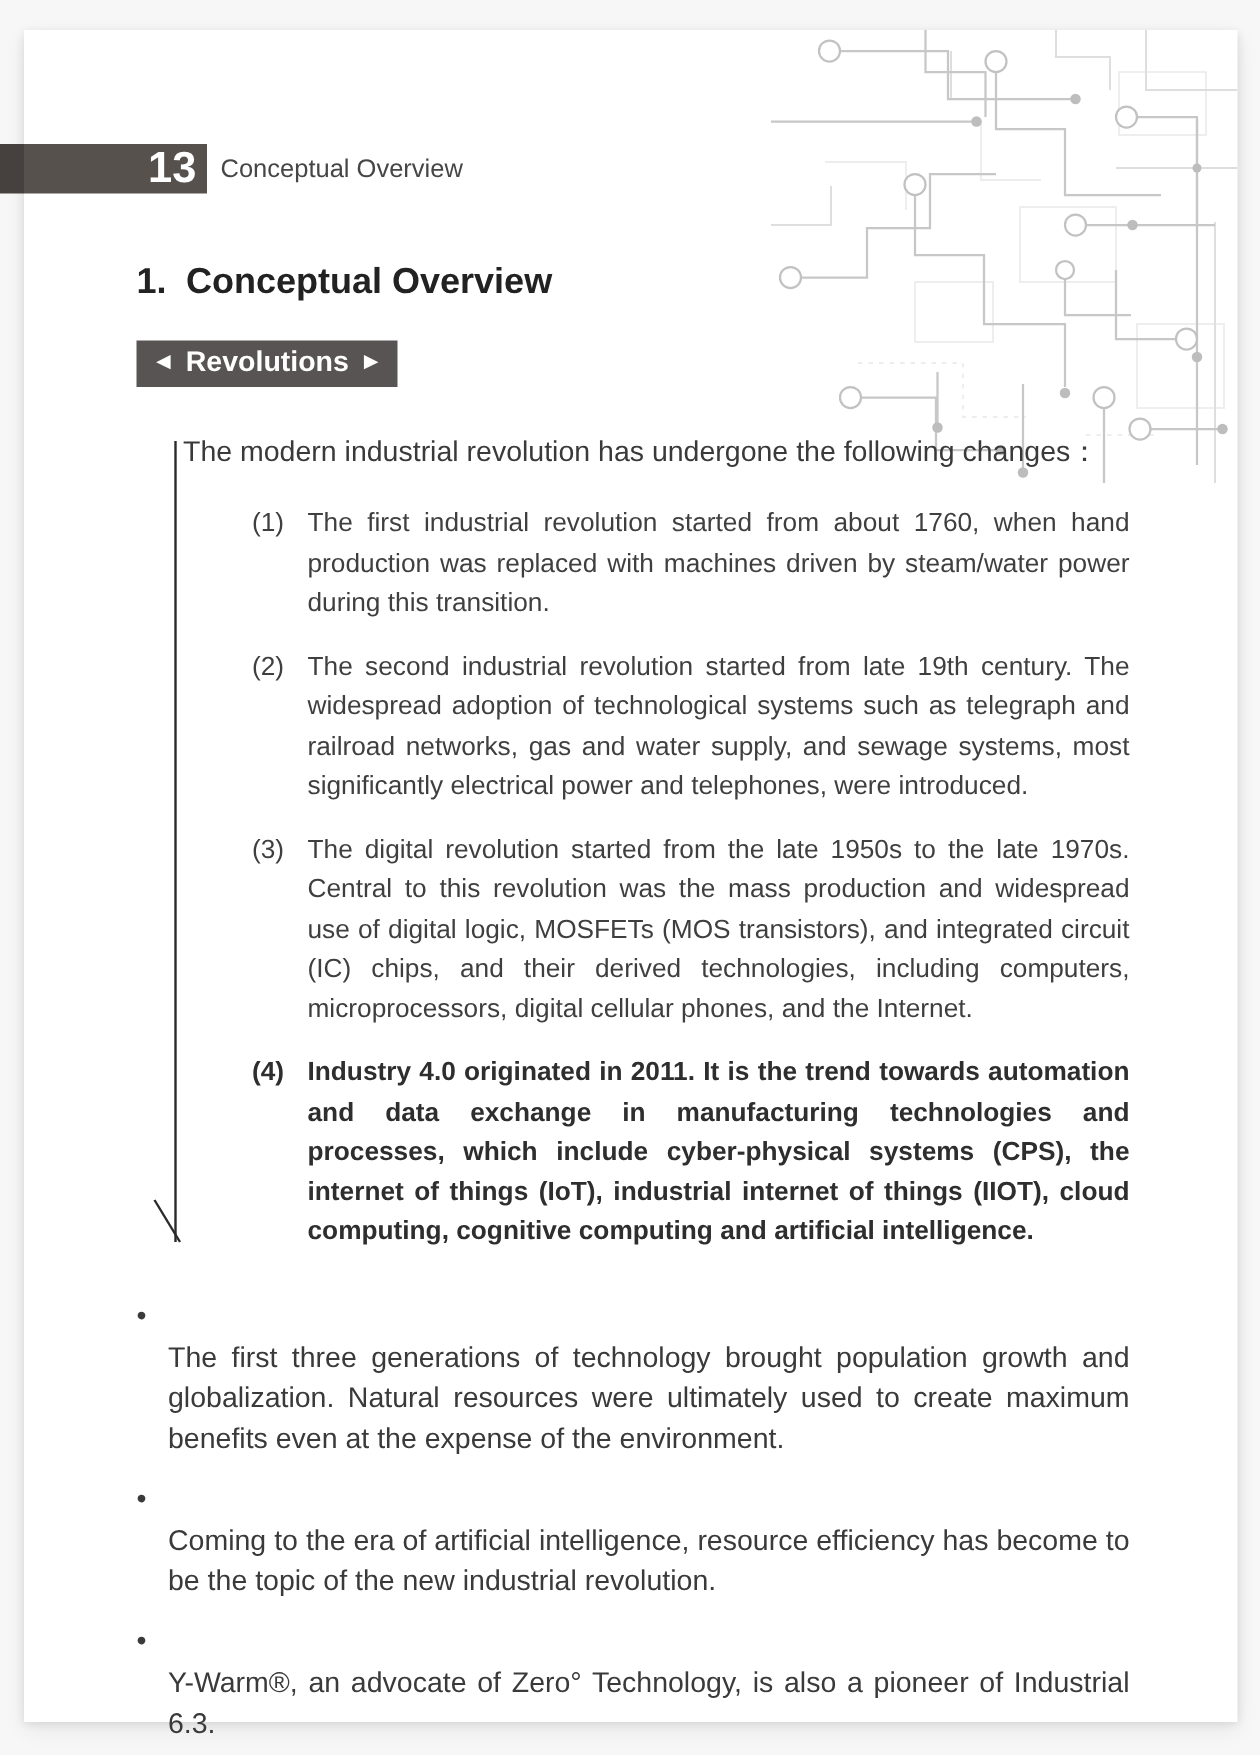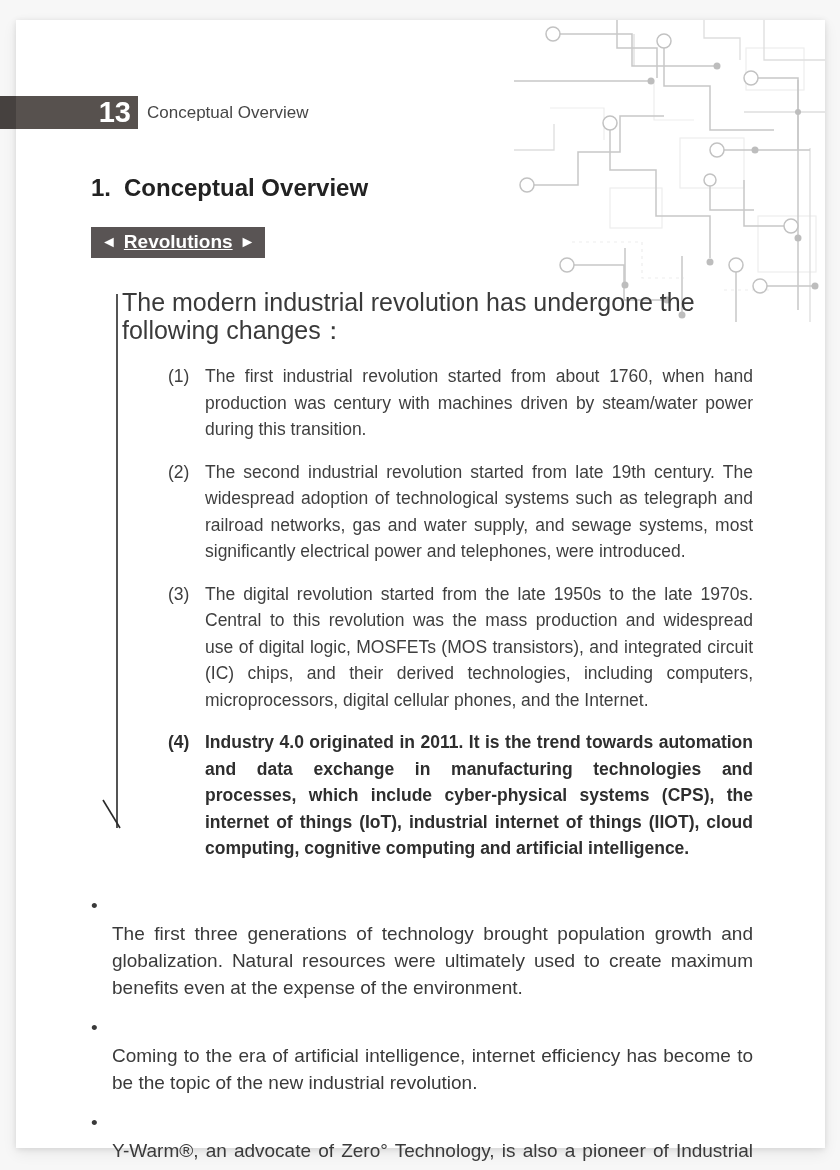--- a/index.html
+++ b/index.html
@@ -36,24 +36,24 @@
     margin-top:152px; display:flex; align-items:baseline;
     font-size:24px; font-weight:bold; color:#222222; line-height:32px;
   }
   .title-text { margin-left:13px; }
   .badge {
     display:inline-flex; align-items:center; margin-top:23px;
     background:#595454; color:#ffffff; font-size:19px; font-weight:bold;
     padding:3px 10px 5px 10px; line-height:23px;
   }
   .badge .arrow { font-size:16px; }
-  .badge .badge-text { margin:0 7px;text-decoration:underline; }
+  .badge .badge-text { margin:0 7px; }
   .rev-block { position:relative; margin-top:30px; padding-left:31px; }
   .guide { position:absolute; left:8px; top:0; width:30px; height:545px; }
-  .intro { font-size:25px; line-height:28px; color:#3a3a3a; }
+  .intro { font-size:19px; line-height:28px; color:#3a3a3a; }
   .num-list { margin-top:19px; }
   .num-item {
     display:flex; margin-left:46px; margin-bottom:16px;
     font-size:17.5px; line-height:26.5px; color:#3f3f3f;
   }
   .num-item .num { width:37px; flex-shrink:0; }
   .num-item .itext { flex:1; text-align:justify; }
   .num-item.bold { font-weight:600; color:#2e2e2e; }
   .bullets { margin-top:30px; }
   .bullet-item {
@@ -160,21 +160,21 @@
       <svg class="guide" viewBox="0 0 30 545">
         <line x1="18" y1="6" x2="18" y2="540" stroke="#2a2a2a" stroke-width="1.6"></line>
         <line x1="4" y1="512" x2="21" y2="540" stroke="#2a2a2a" stroke-width="1.6"></line>
       </svg>
 
       <p class="intro">The modern industrial revolution has undergone the following changes：</p>
 
       <div class="num-list">
         <div class="num-item">
           <span class="num">(1)</span>
-          <span class="itext">The first industrial revolution started from about 1760, when hand production was century with machines driven by steam/water power during this transition.</span>
+          <span class="itext">The first industrial revolution started from about 1760, when hand production was replaced with machines driven by steam/water power during this transition.</span>
         </div>
         <div class="num-item">
           <span class="num">(2)</span>
           <span class="itext">The second industrial revolution started from late 19th century.  The widespread adoption of technological systems such as telegraph and railroad networks, gas and water supply, and sewage systems, most significantly electrical power and telephones, were introduced.</span>
         </div>
         <div class="num-item">
           <span class="num">(3)</span>
           <span class="itext">The digital revolution started from the late 1950s to the late 1970s. Central to this revolution was the mass production and widespread use of digital logic, MOSFETs (MOS transistors), and integrated circuit (IC) chips, and their derived technologies, including computers, microprocessors, digital cellular phones, and the Internet.</span>
         </div>
         <div class="num-item bold">
@@ -184,21 +184,21 @@
       </div>
     </div>
 
     <div class="bullets">
       <div class="bullet-item">
         <span class="bdot">•</span>
         <span class="btext">The first three generations of technology brought population growth and globalization. Natural resources were ultimately used to create maximum benefits even at the expense of the environment.</span>
       </div>
       <div class="bullet-item">
         <span class="bdot">•</span>
-        <span class="btext">Coming to the era of artificial intelligence, internet efficiency has become to be the topic of the new industrial revolution.</span>
+        <span class="btext">Coming to the era of artificial intelligence, resource efficiency has become to be the topic of the new industrial revolution.</span>
       </div>
       <div class="bullet-item">
         <span class="bdot">•</span>
         <span class="btext">Y-Warm®, an advocate of Zero° Technology, is also a pioneer of Industrial 6.3.</span>
       </div>
     </div>
 
   </div>
 </div>
 

